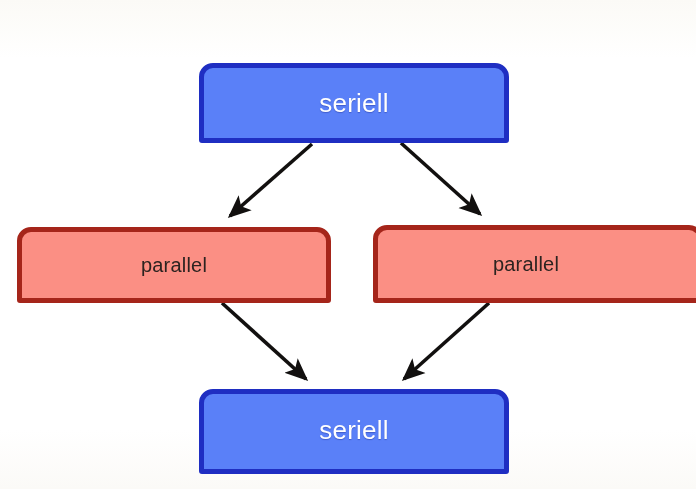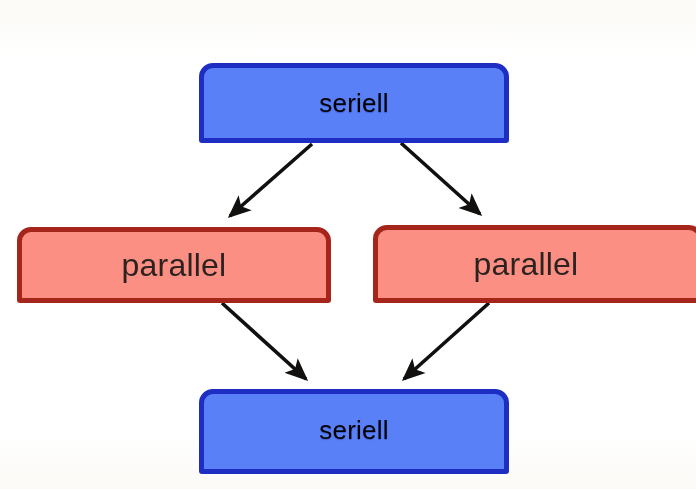--- a/index.html
+++ b/index.html
@@ -38,31 +38,31 @@
     border-style: solid;
     border-radius: 14px 14px 3px 3px;
     text-align: center;
     letter-spacing: 0.2px;
   }
 
   .node-seriell {
     background: #5a80f8;
     border-color: #1f2ec2;
     border-width: 5px;
-    color: #000000;
+    color: #ffffff;
     font-size: 26px;
     text-shadow: 0 1px 1px rgba(20,30,120,0.35);
   }
 
   .node-parallel {
     background: #fb8f84;
     border-color: #a5251a;
     border-width: 5px;
     color: #2c2320;
-    font-size: 32px;
+    font-size: 20px;
   }
 
   .node-label {
     display: block;
     line-height: 1;
   }
 
   svg.edges {
     position: absolute;
     left: 0;

